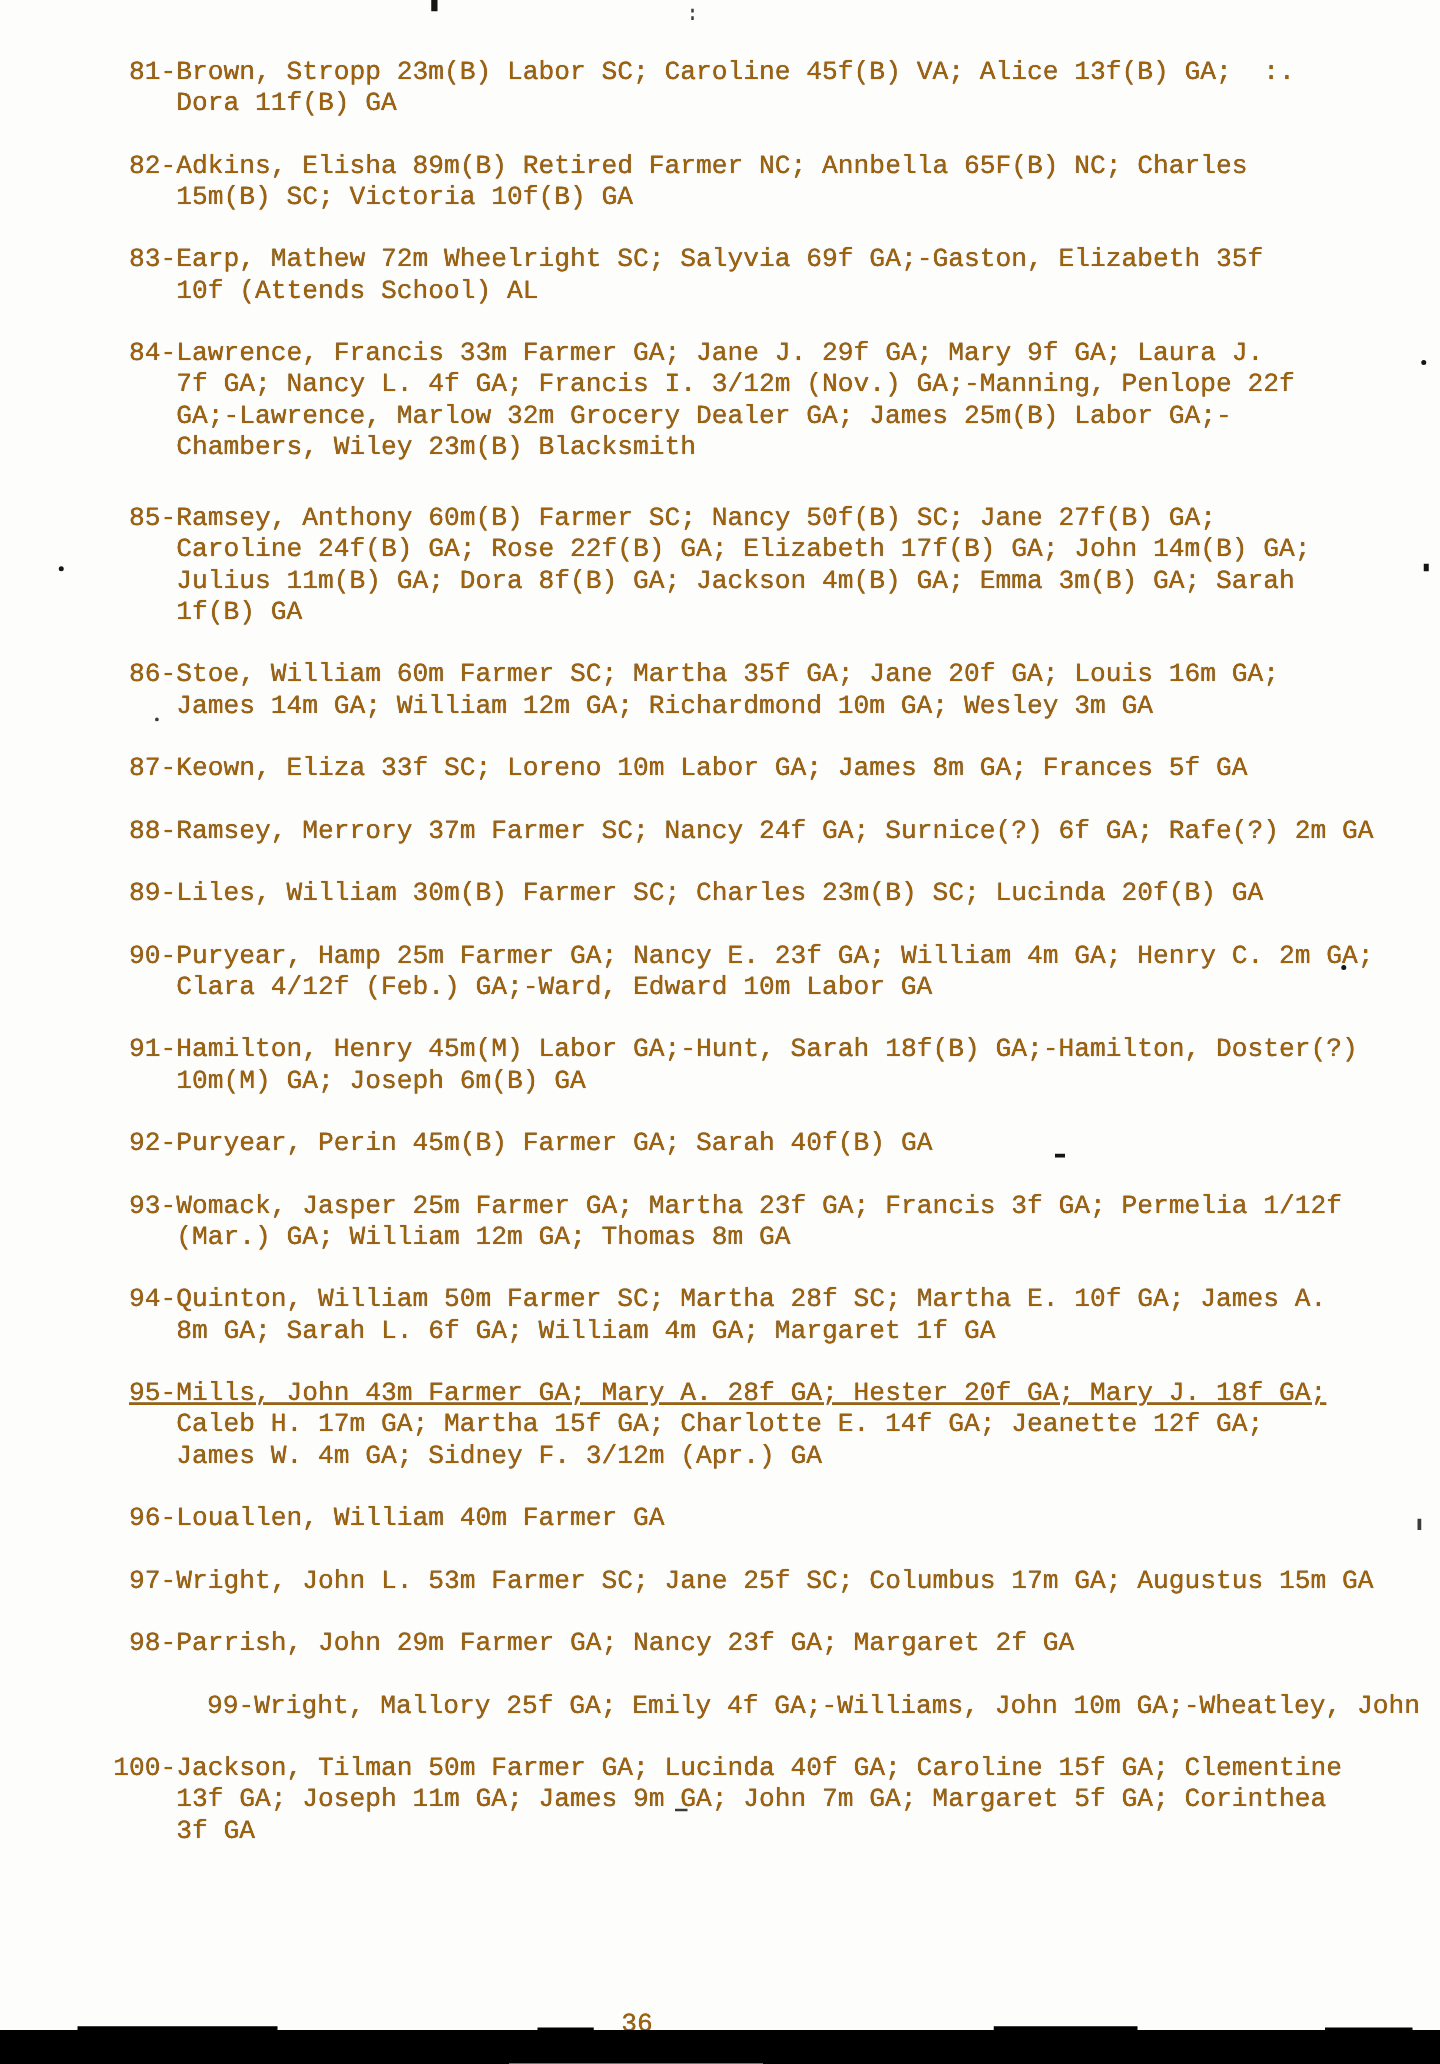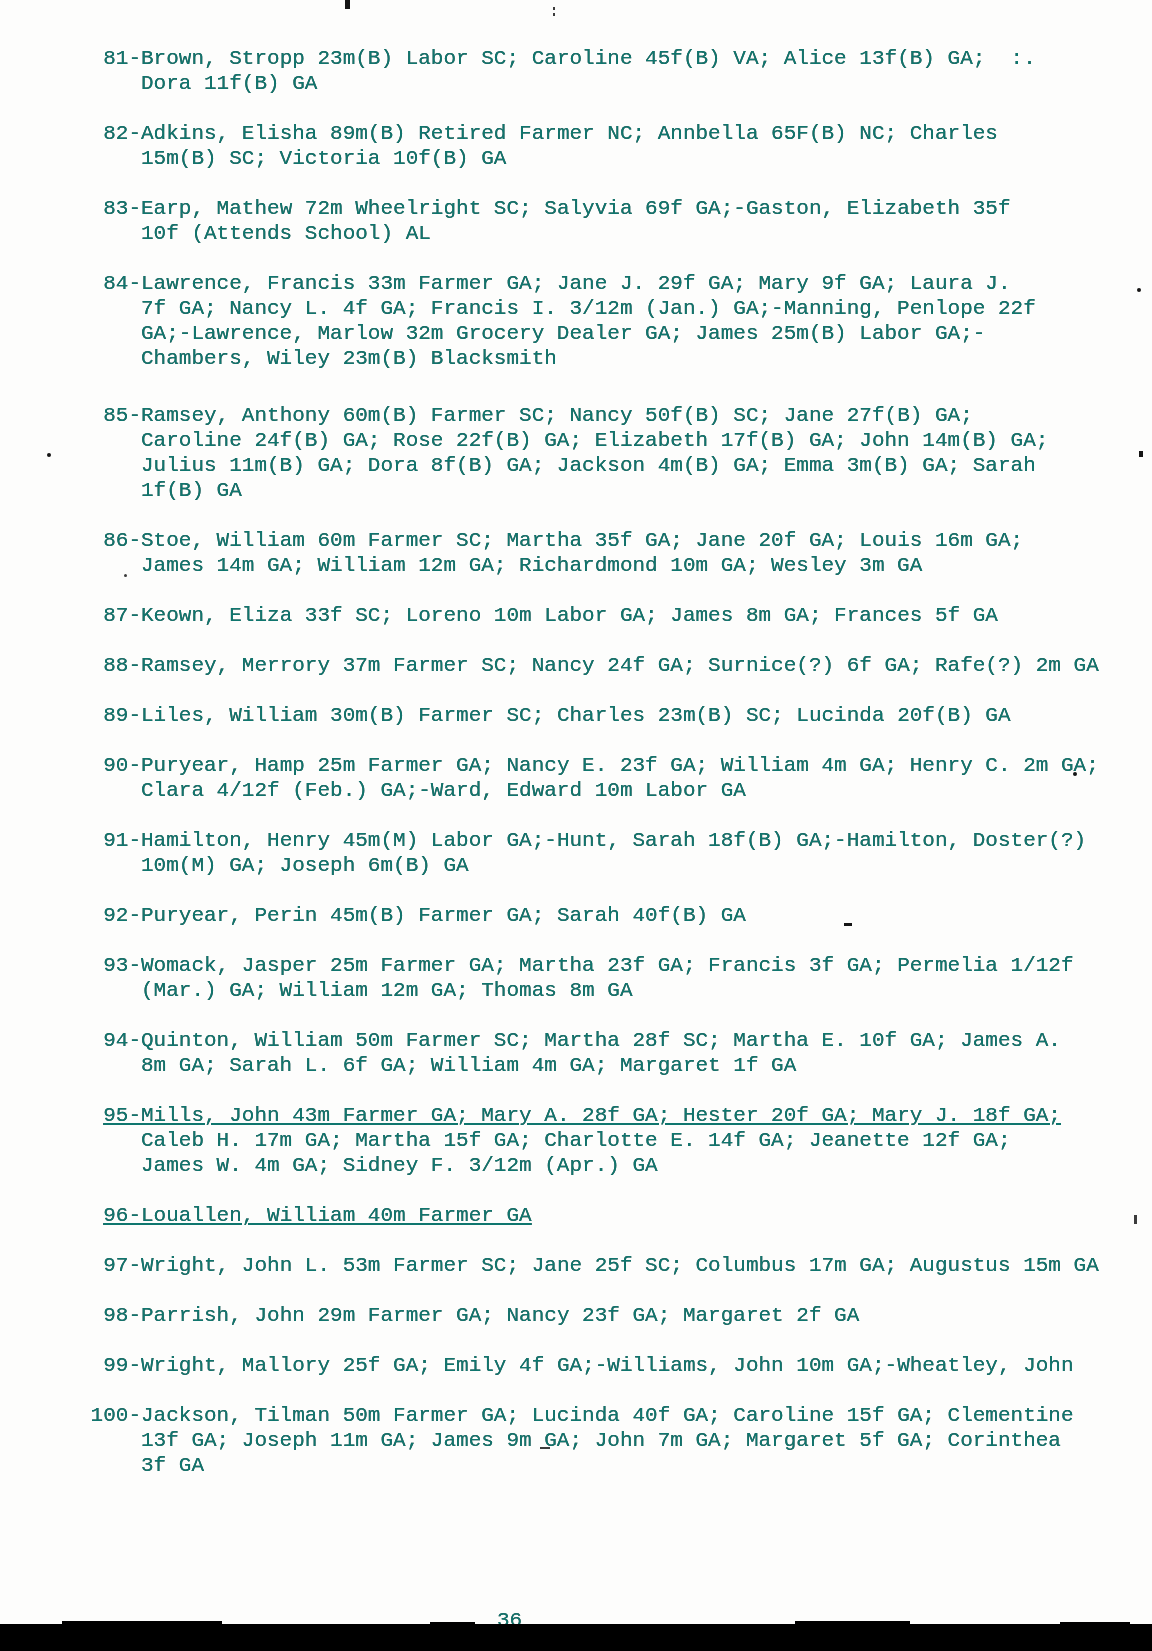--- a/index.html
+++ b/index.html
@@ -9,21 +9,21 @@
     overflow: hidden;
   }
   .page {
     position: relative;
     width: 1152px; height: 1651px;
     background: #fdfdfc;
     overflow: hidden;
     font-family: "Liberation Mono", "DejaVu Sans Mono", monospace;
     font-size: 21px;
     line-height: 25px;
-    color: #0f766e;
+    color: #a16207;
   }
   .content {
     position: absolute;
     top: 46px; left: 0; right: 0;
     padding-left: 141px;
     padding-right: 16px;
   }
   .entry { margin: 0 0 25px 0; }
   .line {
     white-space: pre;
@@ -58,21 +58,21 @@
       <div class="entry">
         <div class="line" style="text-indent: -3ch; margin-top: 12px;">82-Adkins, Elisha 89m(B) Retired Farmer NC; Annbella 65F(B) NC; Charles</div>
         <div class="line">15m(B) SC; Victoria 10f(B) GA</div>
       </div>
       <div class="entry">
         <div class="line" style="text-indent: -3ch;">83-Earp, Mathew 72m Wheelright SC; Salyvia 69f GA;-Gaston, Elizabeth 35f</div>
         <div class="line">10f (Attends School) AL</div>
       </div>
       <div class="entry">
         <div class="line" style="text-indent: -3ch;">84-Lawrence, Francis 33m Farmer GA; Jane J. 29f GA; Mary 9f GA; Laura J.</div>
-        <div class="line">7f GA; Nancy L. 4f GA; Francis I. 3/12m (Jan.) GA;-Manning, Penlope 22f</div>
+        <div class="line">7f GA; Nancy L. 4f GA; Francis I. 3/12m (Nov.) GA;-Manning, Penlope 22f</div>
         <div class="line">GA;-Lawrence, Marlow 32m Grocery Dealer GA; James 25m(B) Labor GA;-</div>
         <div class="line">Chambers, Wiley 23m(B) Blacksmith</div>
       </div>
       <div class="entry">
         <div class="line" style="text-indent: -3ch; margin-top: 32px;">85-Ramsey, Anthony 60m(B) Farmer SC; Nancy 50f(B) SC; Jane 27f(B) GA;</div>
         <div class="line">Caroline 24f(B) GA; Rose 22f(B) GA; Elizabeth 17f(B) GA; John 14m(B) GA;</div>
         <div class="line">Julius 11m(B) GA; Dora 8f(B) GA; Jackson 4m(B) GA; Emma 3m(B) GA; Sarah</div>
         <div class="line">1f(B) GA</div>
       </div>
       <div class="entry">
@@ -106,30 +106,30 @@
       <div class="entry">
         <div class="line" style="text-indent: -3ch;">94-Quinton, William 50m Farmer SC; Martha 28f SC; Martha E. 10f GA; James A.</div>
         <div class="line">8m GA; Sarah L. 6f GA; William 4m GA; Margaret 1f GA</div>
       </div>
       <div class="entry">
         <div class="line" style="text-indent: -3ch; text-decoration: underline;">95-Mills, John 43m Farmer GA; Mary A. 28f GA; Hester 20f GA; Mary J. 18f GA;</div>
         <div class="line">Caleb H. 17m GA; Martha 15f GA; Charlotte E. 14f GA; Jeanette 12f GA;</div>
         <div class="line">James W. 4m GA; Sidney F. 3/12m (Apr.) GA</div>
       </div>
       <div class="entry">
-        <div class="line" style="text-indent: -3ch; text-decoration: underline;">96-Louallen, William 40m Farmer GA</div>
+        <div class="line" style="text-indent: -3ch;">96-Louallen, William 40m Farmer GA</div>
       </div>
       <div class="entry">
         <div class="line" style="text-indent: -3ch;">97-Wright, John L. 53m Farmer SC; Jane 25f SC; Columbus 17m GA; Augustus 15m GA</div>
       </div>
       <div class="entry">
         <div class="line" style="text-indent: -3ch;">98-Parrish, John 29m Farmer GA; Nancy 23f GA; Margaret 2f GA</div>
       </div>
       <div class="entry">
-        <div class="line" style="text-indent: -3ch;">99-Wright, Mallory 25f GA; Emily 4f GA;-Williams, John 10m GA;-Wheatley, John</div>
+        <div class="line" style="text-indent: -3ch; text-align: right;">99-Wright, Mallory 25f GA; Emily 4f GA;-Williams, John 10m GA;-Wheatley, John</div>
       </div>
       <div class="entry">
         <div class="line" style="text-indent: -4ch;">100-Jackson, Tilman 50m Farmer GA; Lucinda 40f GA; Caroline 15f GA; Clementine</div>
         <div class="line">13f GA; Joseph 11m GA; James 9m GA; John 7m GA; Margaret 5f GA; Corinthea</div>
         <div class="line">3f GA</div>
       </div>
     </div>
 
   <div class="page-number">36</div>
 

